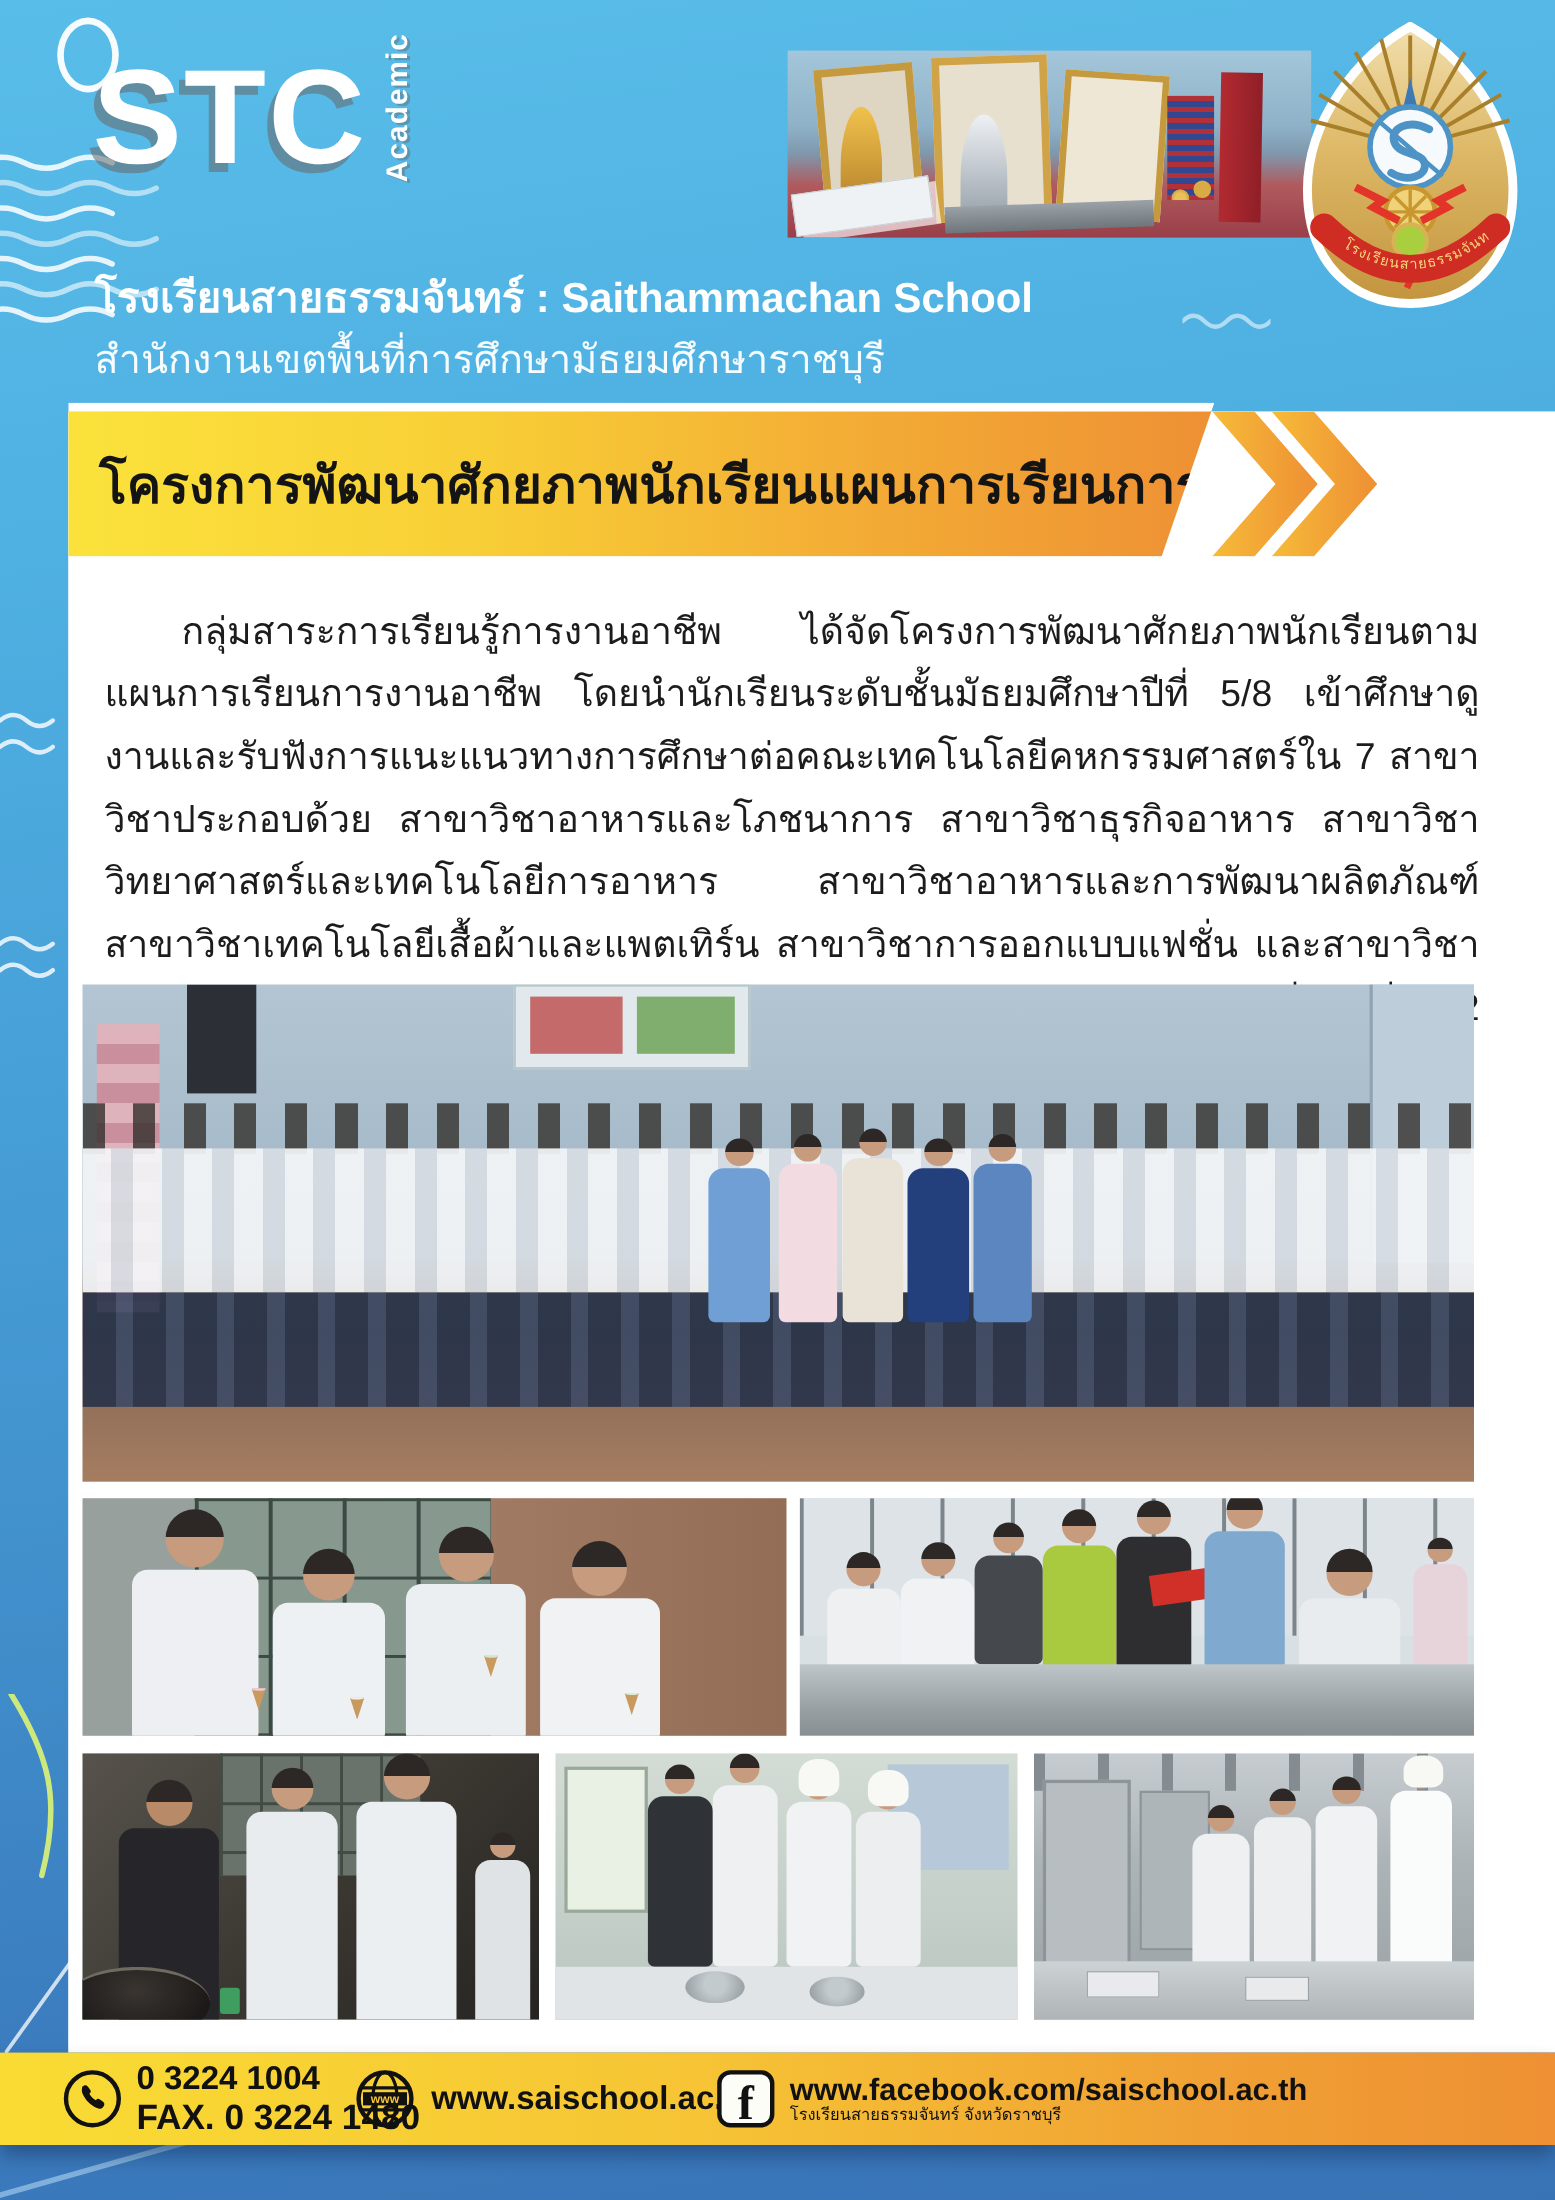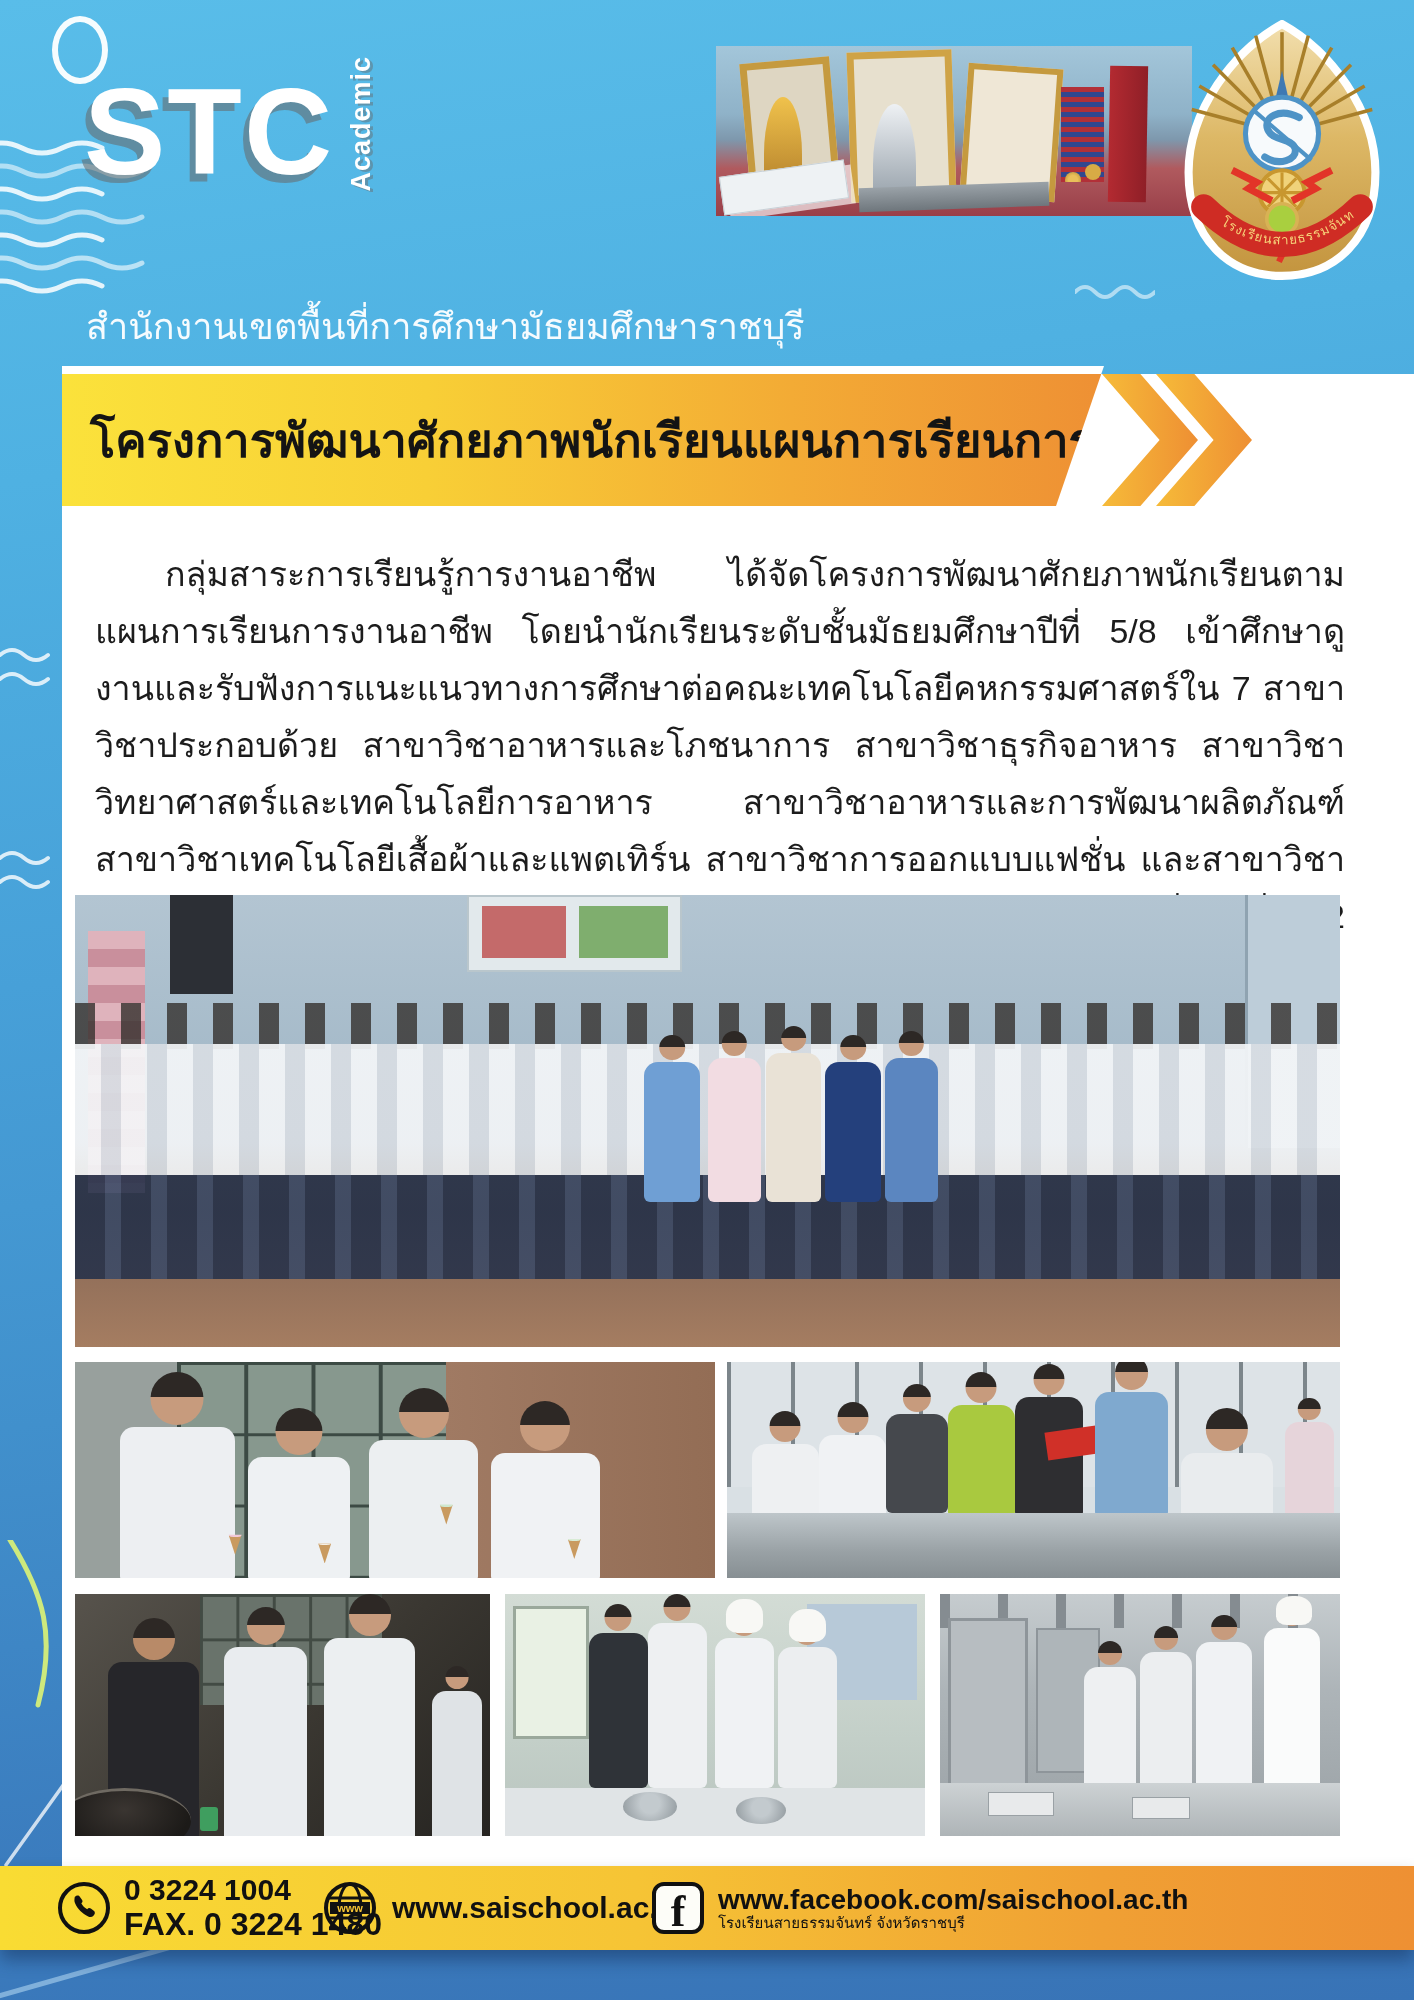--- a/index.html
+++ b/index.html
@@ -5,21 +5,21 @@
   html,body{margin:0;padding:0;background:#2f5f9e;}
   .page{
     position:relative;width:1414px;height:2000px;overflow:hidden;
     font-family:"Liberation Sans","DejaVu Sans",sans-serif;
     background:linear-gradient(172deg,#59bde9 0%,#4fb1e2 22%,#47a0d8 45%,#4190cc 65%,#3b7cbe 85%,#3873b6 100%);
   }
   
   .deco-circle{position:absolute;left:52px;top:16px;width:44px;height:56px;border:6px solid rgba(255,255,255,.95);border-radius:50%;}
   .wave{position:absolute;}
   
-  .brand{position:absolute;left:84px;top:56px;display:flex;align-items:flex-end;color:#fff;}
+  .brand{position:absolute;left:84px;top:30px;display:flex;align-items:flex-end;color:#fff;}
   .brand-big{font-size:122px;font-weight:900;line-height:1.2;letter-spacing:2px;
     text-shadow:-6px 8px 0 rgba(104,104,104,.55);}
   .brand-vert{writing-mode:vertical-rl;transform:rotate(180deg);font-size:27px;font-weight:700;
     margin:0 4px 14px 12px;letter-spacing:1px;text-shadow:-2px 3px 0 rgba(104,104,104,.45);}
   .school-line{position:absolute;left:86px;top:240px;font-size:38px;font-weight:700;color:#fff;}
   .district-line{position:absolute;left:86px;top:298px;font-size:36px;color:rgba(255,255,255,.95);}
   
   .trophies{position:absolute;left:716px;top:46px;width:476px;height:170px;overflow:hidden;
     background:linear-gradient(180deg,#a3c6da 0%,#8fb2c8 40%,#7e98ad 55%,#b05a5e 72%,#993f49 100%);}
   .frame{position:absolute;box-sizing:border-box;}
@@ -132,20 +132,21 @@
     <path d="M6 170 L122 8" fill="none" stroke="rgba(255,255,255,.75)" stroke-width="3.5" stroke-linecap="round"></path>
   </svg>
   <svg class="wave" style="left:0;top:1925px" width="190" height="75" viewBox="0 0 190 75">
     <path d="M-5 72 L185 18" fill="none" stroke="rgba(185,222,245,.55)" stroke-width="5" stroke-linecap="round"></path>
   </svg>
 
   <div class="brand">
     <span class="brand-big">STC</span>
     <span class="brand-vert">Academic</span>
   </div>
+  <div class="school-line">โรงเรียนสายธรรมจันทร์ : Saithammachan School</div>
   <div class="district-line">สำนักงานเขตพื้นที่การศึกษามัธยมศึกษาราชบุรี</div>
 
   <div class="trophies">
     <div class="frame f1"></div>
     <div class="trophy t-gold"></div>
     <div class="frame f2"></div>
     <div class="trophy t-silver"></div>
     <div class="frame f3"></div>
     <div class="medals"></div>
     <div class="redbook"></div>

